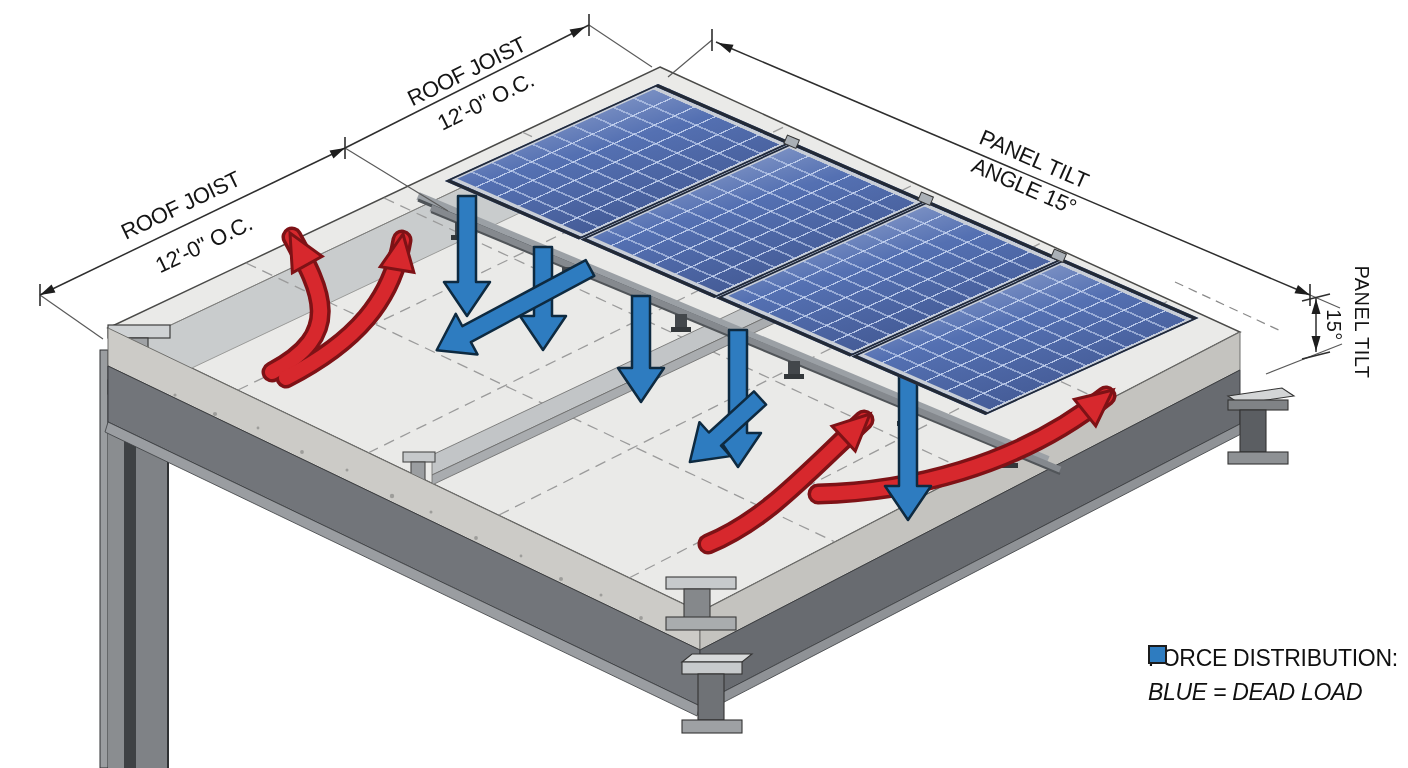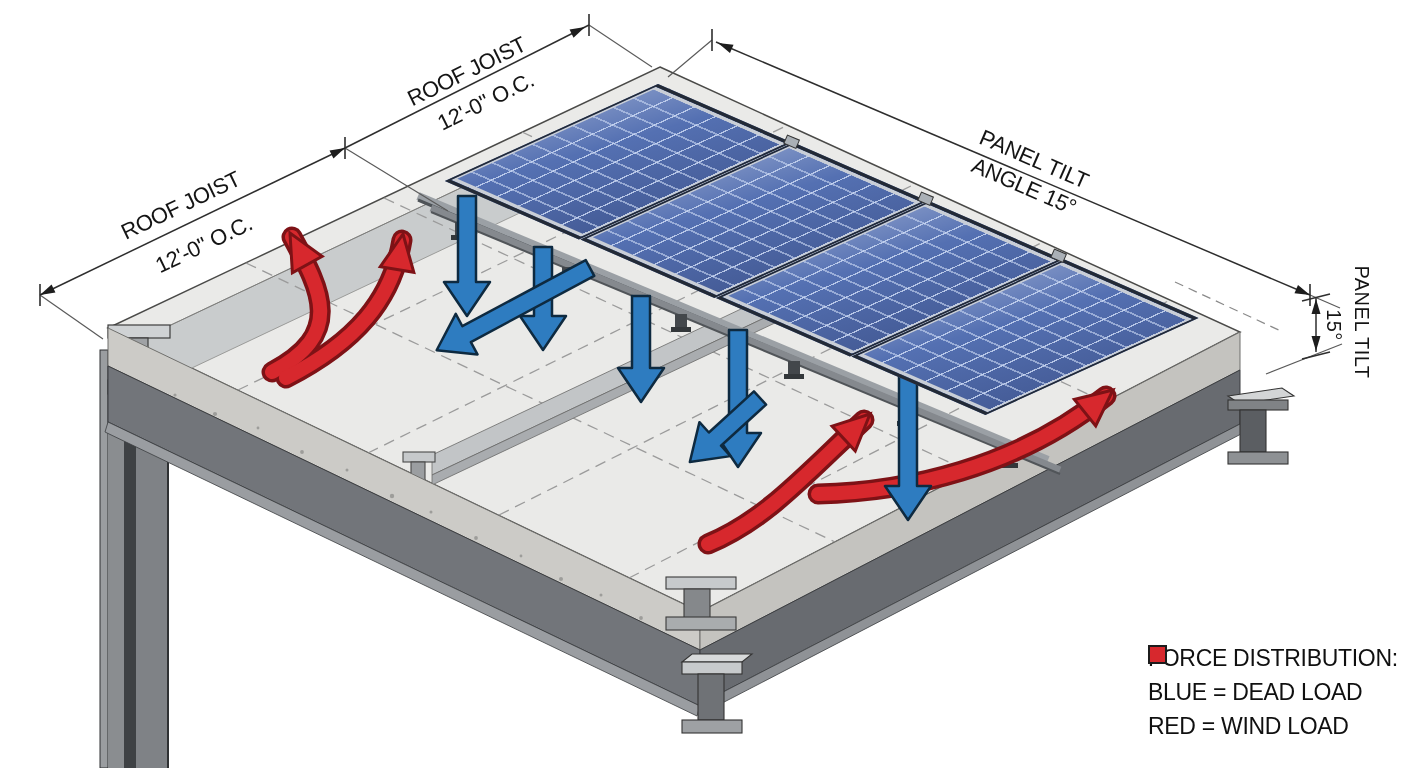--- a/index.html
+++ b/index.html
@@ -23,21 +23,21 @@
   #overlay{z-index:3;}
   text{font-family:"Liberation Sans",sans-serif;fill:#141414;}
   .dimtext text{font-size:22px;letter-spacing:-.3px;}
   .sidetext{font-size:20px;letter-spacing:.5px;}
   .dimline{stroke:#2e2e2e;stroke-width:1.5;fill:none;}
   .extline{stroke:#5a5a5a;stroke-width:1.2;fill:none;}
   .tick{stroke:#2e2e2e;stroke-width:1.6;}
   .dimhead{fill:#1d1d1d;}
   .legend{position:absolute;left:1148px;top:645px;z-index:4;color:#101010;font-size:23px;}
   .legend-title{font-weight:400;margin-bottom:6px;letter-spacing:-.3px;}
-  .legend-row{display:flex;align-items:center;gap:10px;margin-top:7px;letter-spacing:-.3px;}
+  .legend-row{display:flex;align-items:center;gap:10px;margin-top:7px;letter-spacing:-.3px;font-style:italic;}
   .legend-row svg{display:block;}
 </style>
 </head>
 <body>
 
 <div class="stage">
 
 <svg id="scene" width="1408" height="768" viewBox="0 0 1408 768">
 
   <g>
@@ -256,21 +256,15 @@
 </svg>
 
 <div class="legend">
   <div class="legend-title">FORCE DISTRIBUTION:</div>
   <div class="legend-row">
     <svg width="20" height="20">
       <rect x="1" y="1" width="17" height="17" stroke="#1c1c1c" stroke-width="2" fill="#2e7cc0"></rect>
     </svg>
     <span>BLUE = DEAD LOAD</span>
   </div>
-  <div class="legend-row">
-    <svg width="20" height="20">
-      <rect x="1" y="1" width="17" height="17" stroke="#1c1c1c" stroke-width="2" fill="#d7282d"></rect>
-    </svg>
-    <span>RED = WIND LOAD</span>
-  </div>
 </div>
 
 </div>
 
 </body></html>

